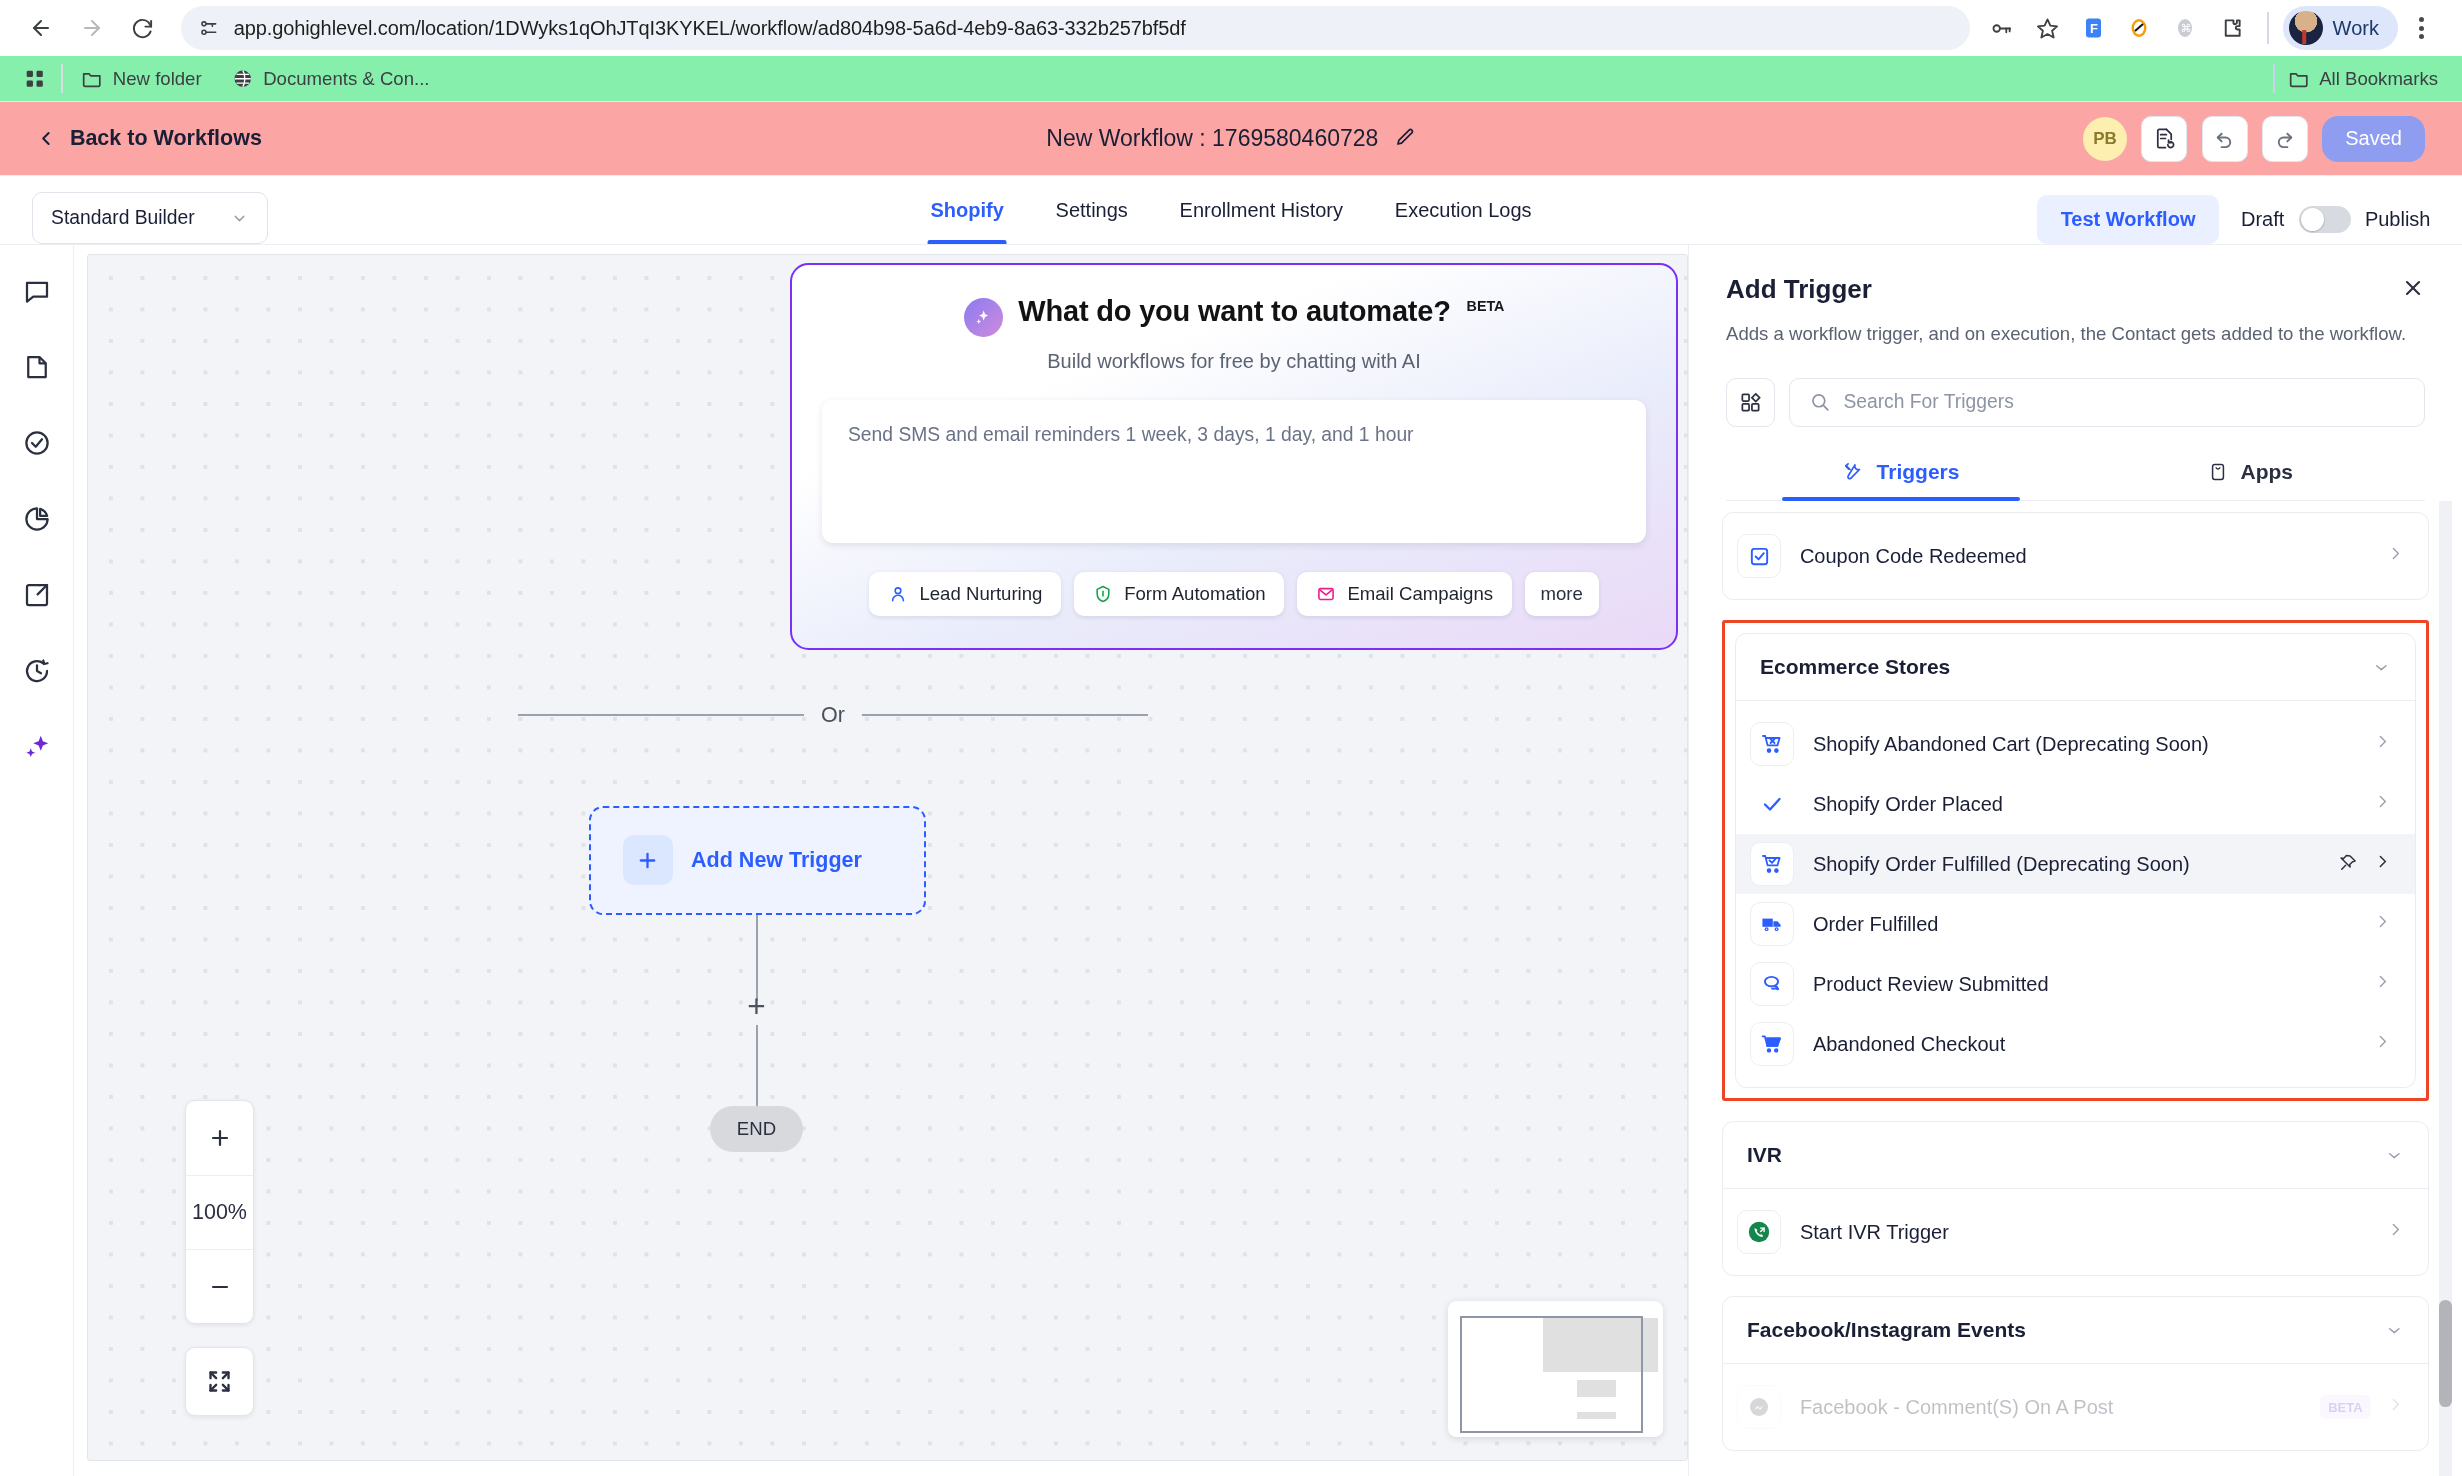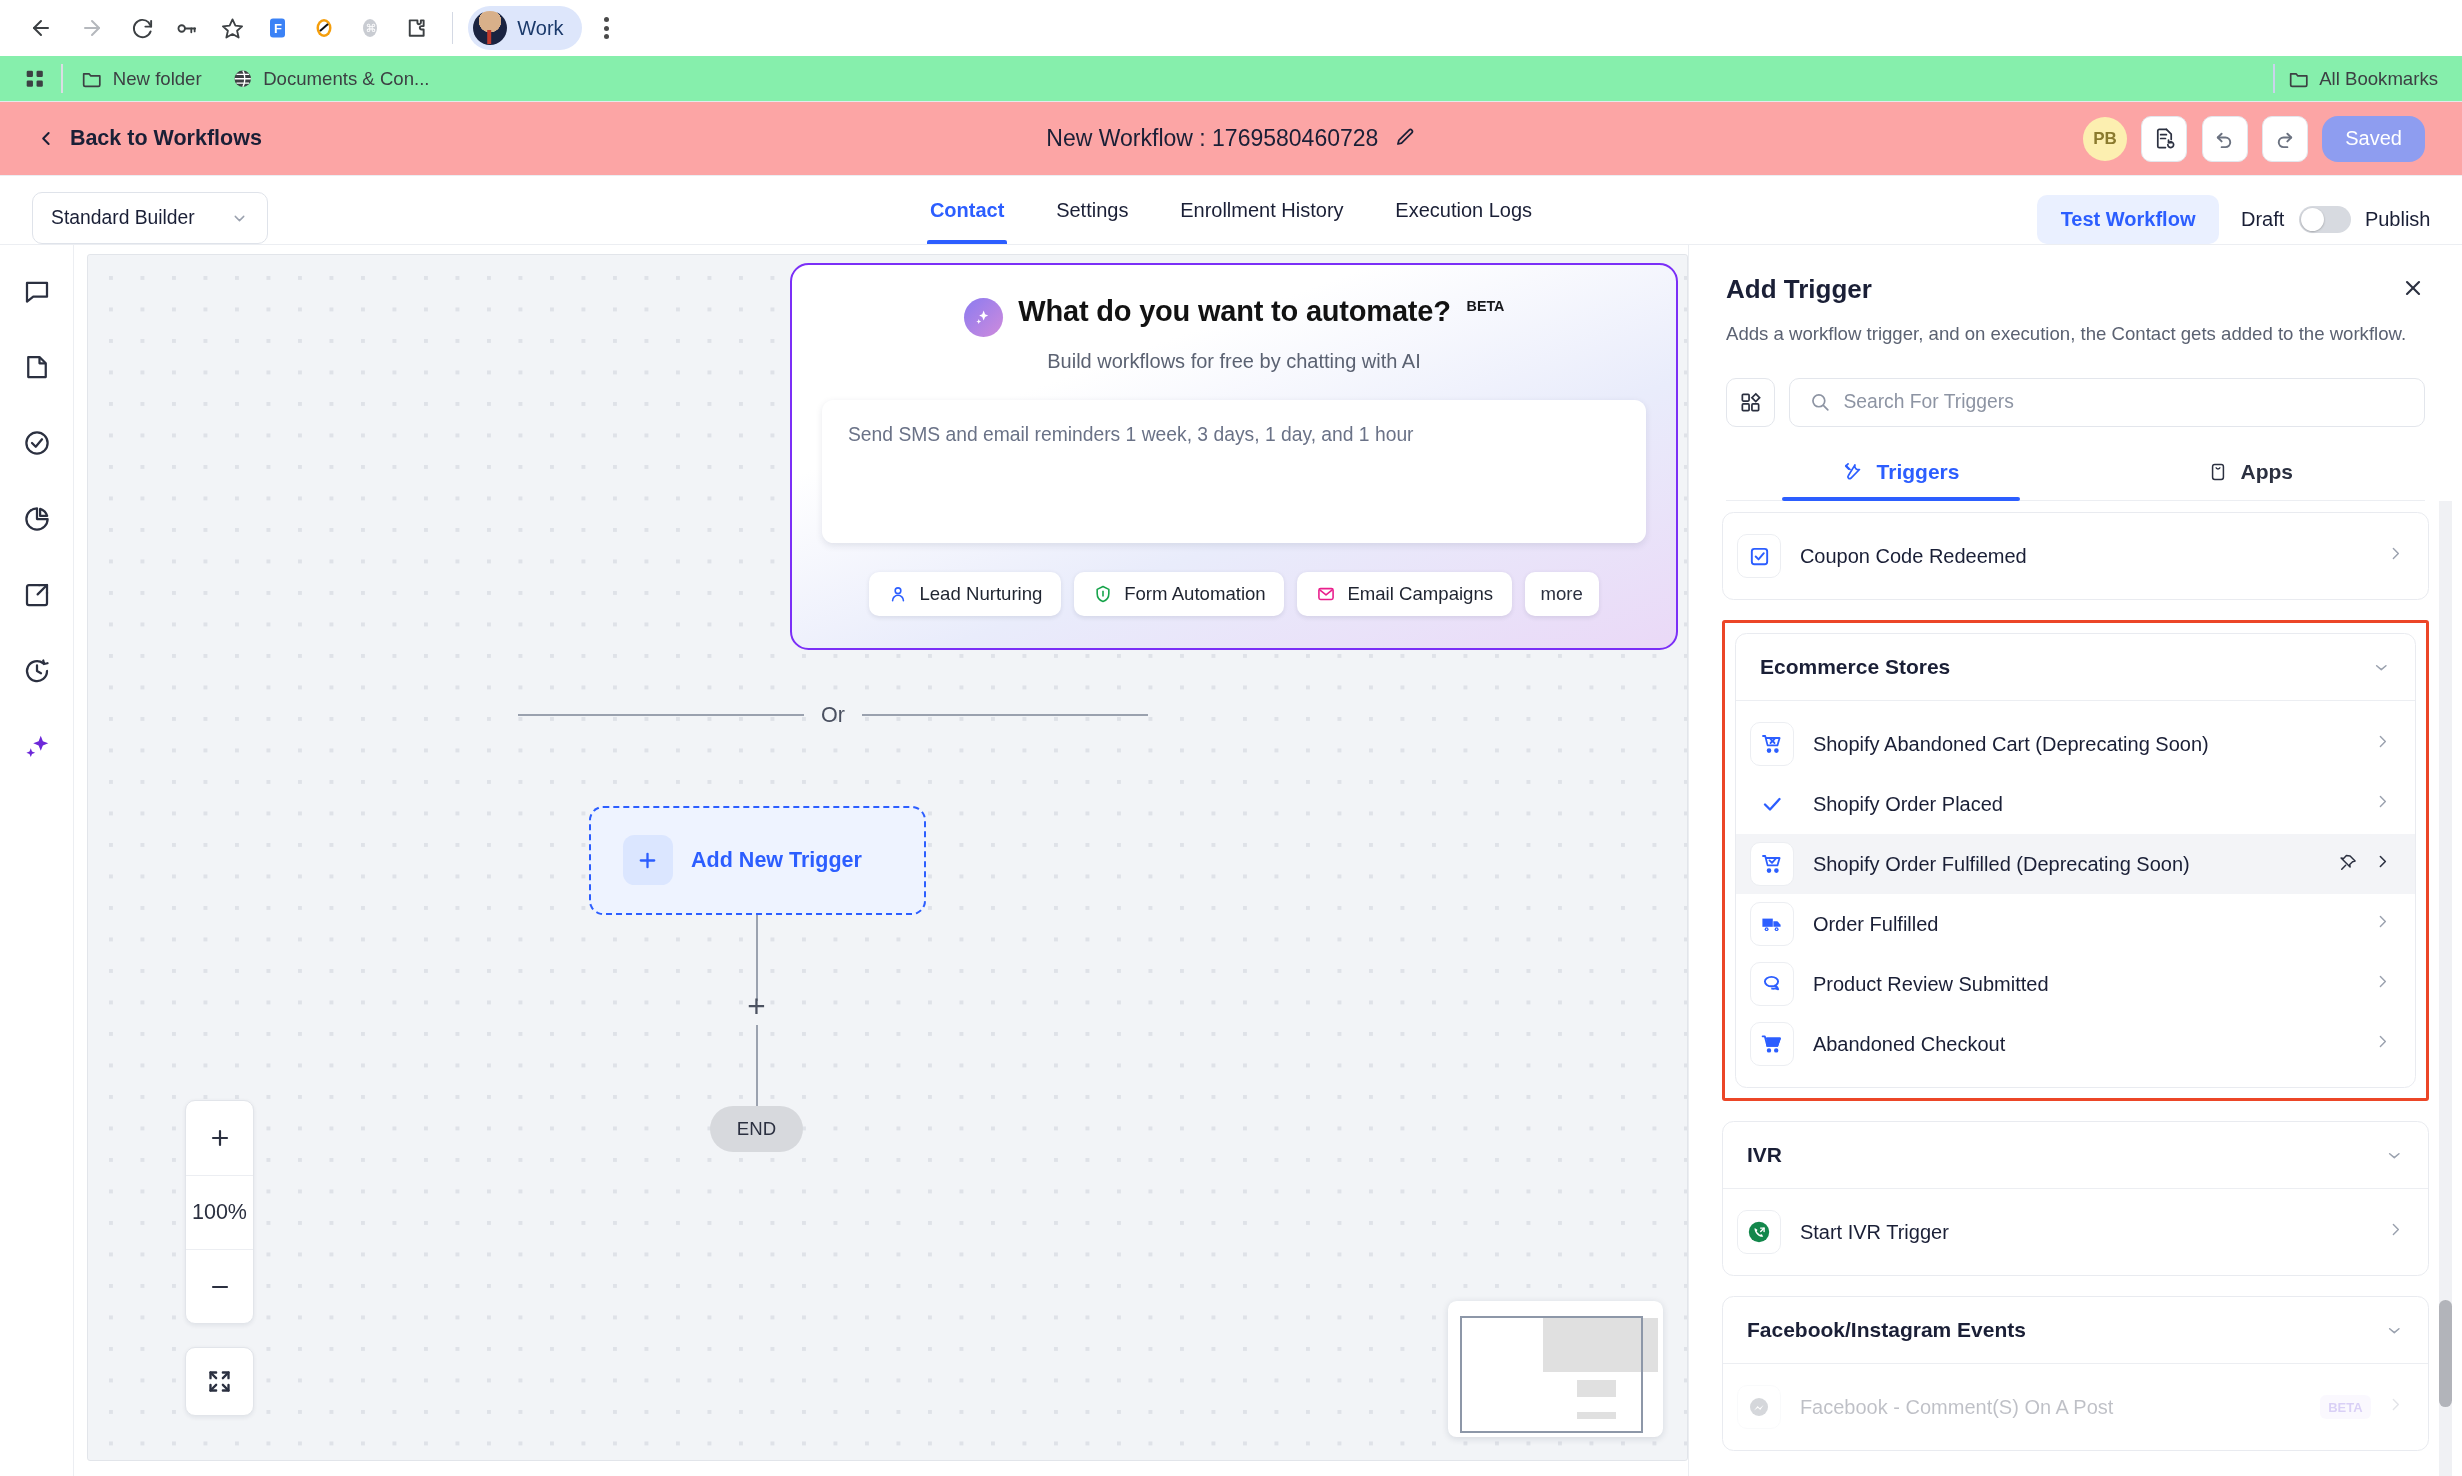--- a/index.html
+++ b/index.html
@@ -364,20 +364,32 @@
         </svg>
     </div>
     <div class="nav-btn">
       <svg width="23" height="23" viewBox="0 0 24 24" fill="none" stroke="#3c4043" stroke-width="2" stroke-linecap="round" stroke-linejoin="round">
           <polyline points="21 4 21 10 15 10"></polyline>
           <path d="M20.49 15a9 9 0 1 1-2.12-9.36L21 10"></path>
         </svg>
     </div>
   </div>
 
+  <div class="omnibox">
+    <span class="site-icon">
+      <svg width="20" height="20" viewBox="0 0 24 24" fill="none" stroke="#3c4043" stroke-width="1.9" stroke-linecap="round">
+          <circle cx="6" cy="7" r="2.4"></circle>
+          <line x1="9" y1="7" x2="20" y2="7"></line>
+          <line x1="16" y1="7" x2="16" y2="10"></line>
+          <circle cx="6" cy="17" r="2.4"></circle>
+          <line x1="9" y1="17" x2="20" y2="17"></line>
+        </svg>
+    </span>
+    <span class="url">app.gohighlevel.com/location/1DWyks1qOhJTqI3KYKEL/workflow/ad804b98-5a6d-4eb9-8a63-332b257bf5df</span>
+  </div>
 
   <div class="omni-right">
     <div class="icon-btn">
       <svg width="23" height="23" viewBox="0 0 24 24" fill="none" stroke="#3c4043" stroke-width="1.9" stroke-linecap="round">
           <circle cx="7" cy="12" r="3.4"></circle>
           <line x1="10.4" y1="12" x2="21" y2="12"></line>
           <line x1="17" y1="12" x2="17" y2="16"></line>
           <line x1="20.5" y1="12" x2="20.5" y2="15"></line>
         </svg>
     </div>
@@ -506,21 +518,21 @@
 
 <div class="sub-header">
   <div class="builder-select">
     <span>Standard Builder</span>
     <svg width="17" height="17" viewBox="0 0 24 24" fill="none" stroke="#9aa1ae" stroke-width="2" stroke-linecap="round" stroke-linejoin="round">
         <polyline points="6 9 12 15 18 9"></polyline>
       </svg>
   </div>
 
   <div class="tabs">
-    <div class="tab active">Contact</div>
+    <div class="tab active">Shopify</div>
     <div class="tab">Settings</div>
     <div class="tab">Enrollment History</div>
     <div class="tab">Execution Logs</div>
   </div>
 
   <div class="sub-right">
     <button class="test-wf">Test Workflow</button>
     <div class="pub-toggle-wrap">
       <span>Draft</span>
       <span class="toggle">

